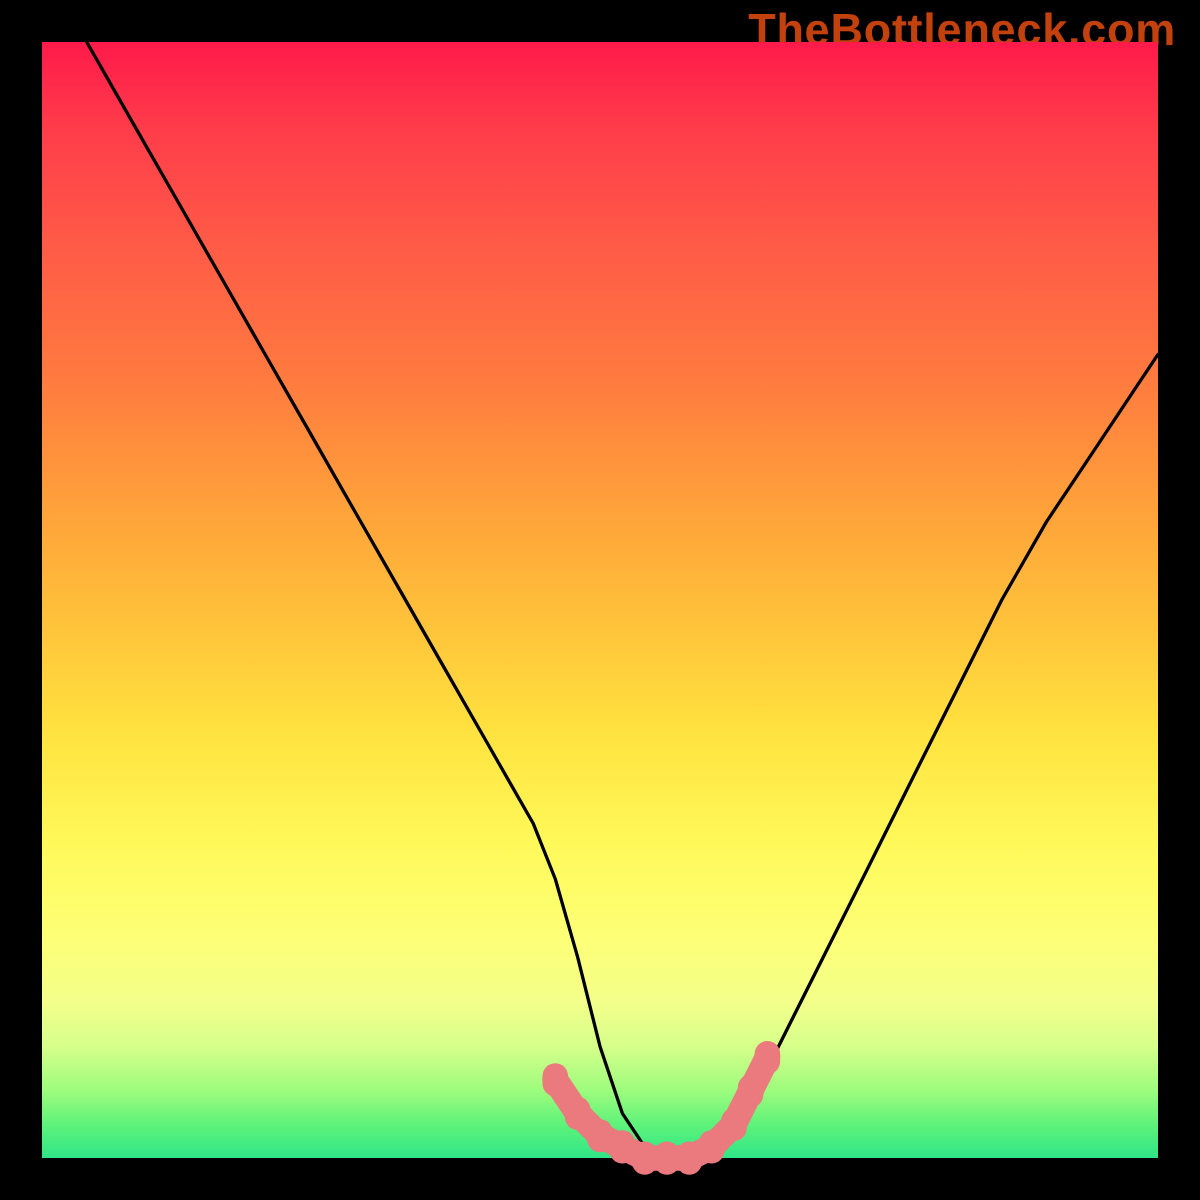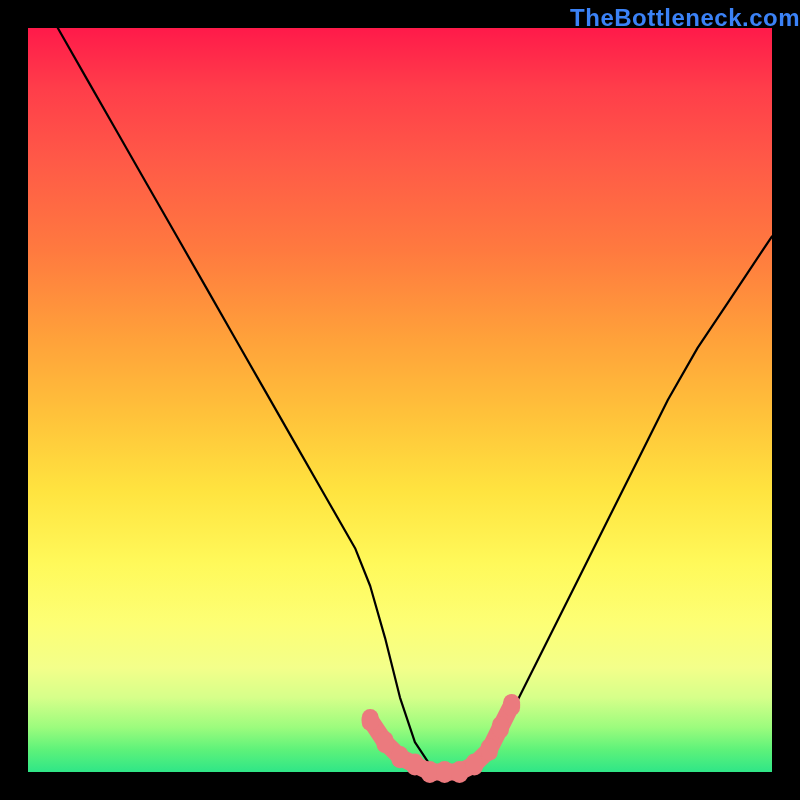--- a/index.html
+++ b/index.html
@@ -38,23 +38,23 @@
       #f3ff8a 86%,
       #d6ff8a 90%,
       #9cfc7d 94%,
       #5ef27a 97%,
       #2fe687 100%
     );
   }
   .branding {
     position: absolute;
     top: 4px;
-    right: 0;
-    color: #3b82f6;
-    font-size: 24px;
+    right: 16px;
+    color: #c2410c;
+    font-size: 30px;
     letter-spacing: 0.5px;
     font-weight: 600;
     user-select: none;
   }
   svg.curve {
     position: absolute;
     left: 0;
     top: 0;
     width: 744px;
     height: 744px;

